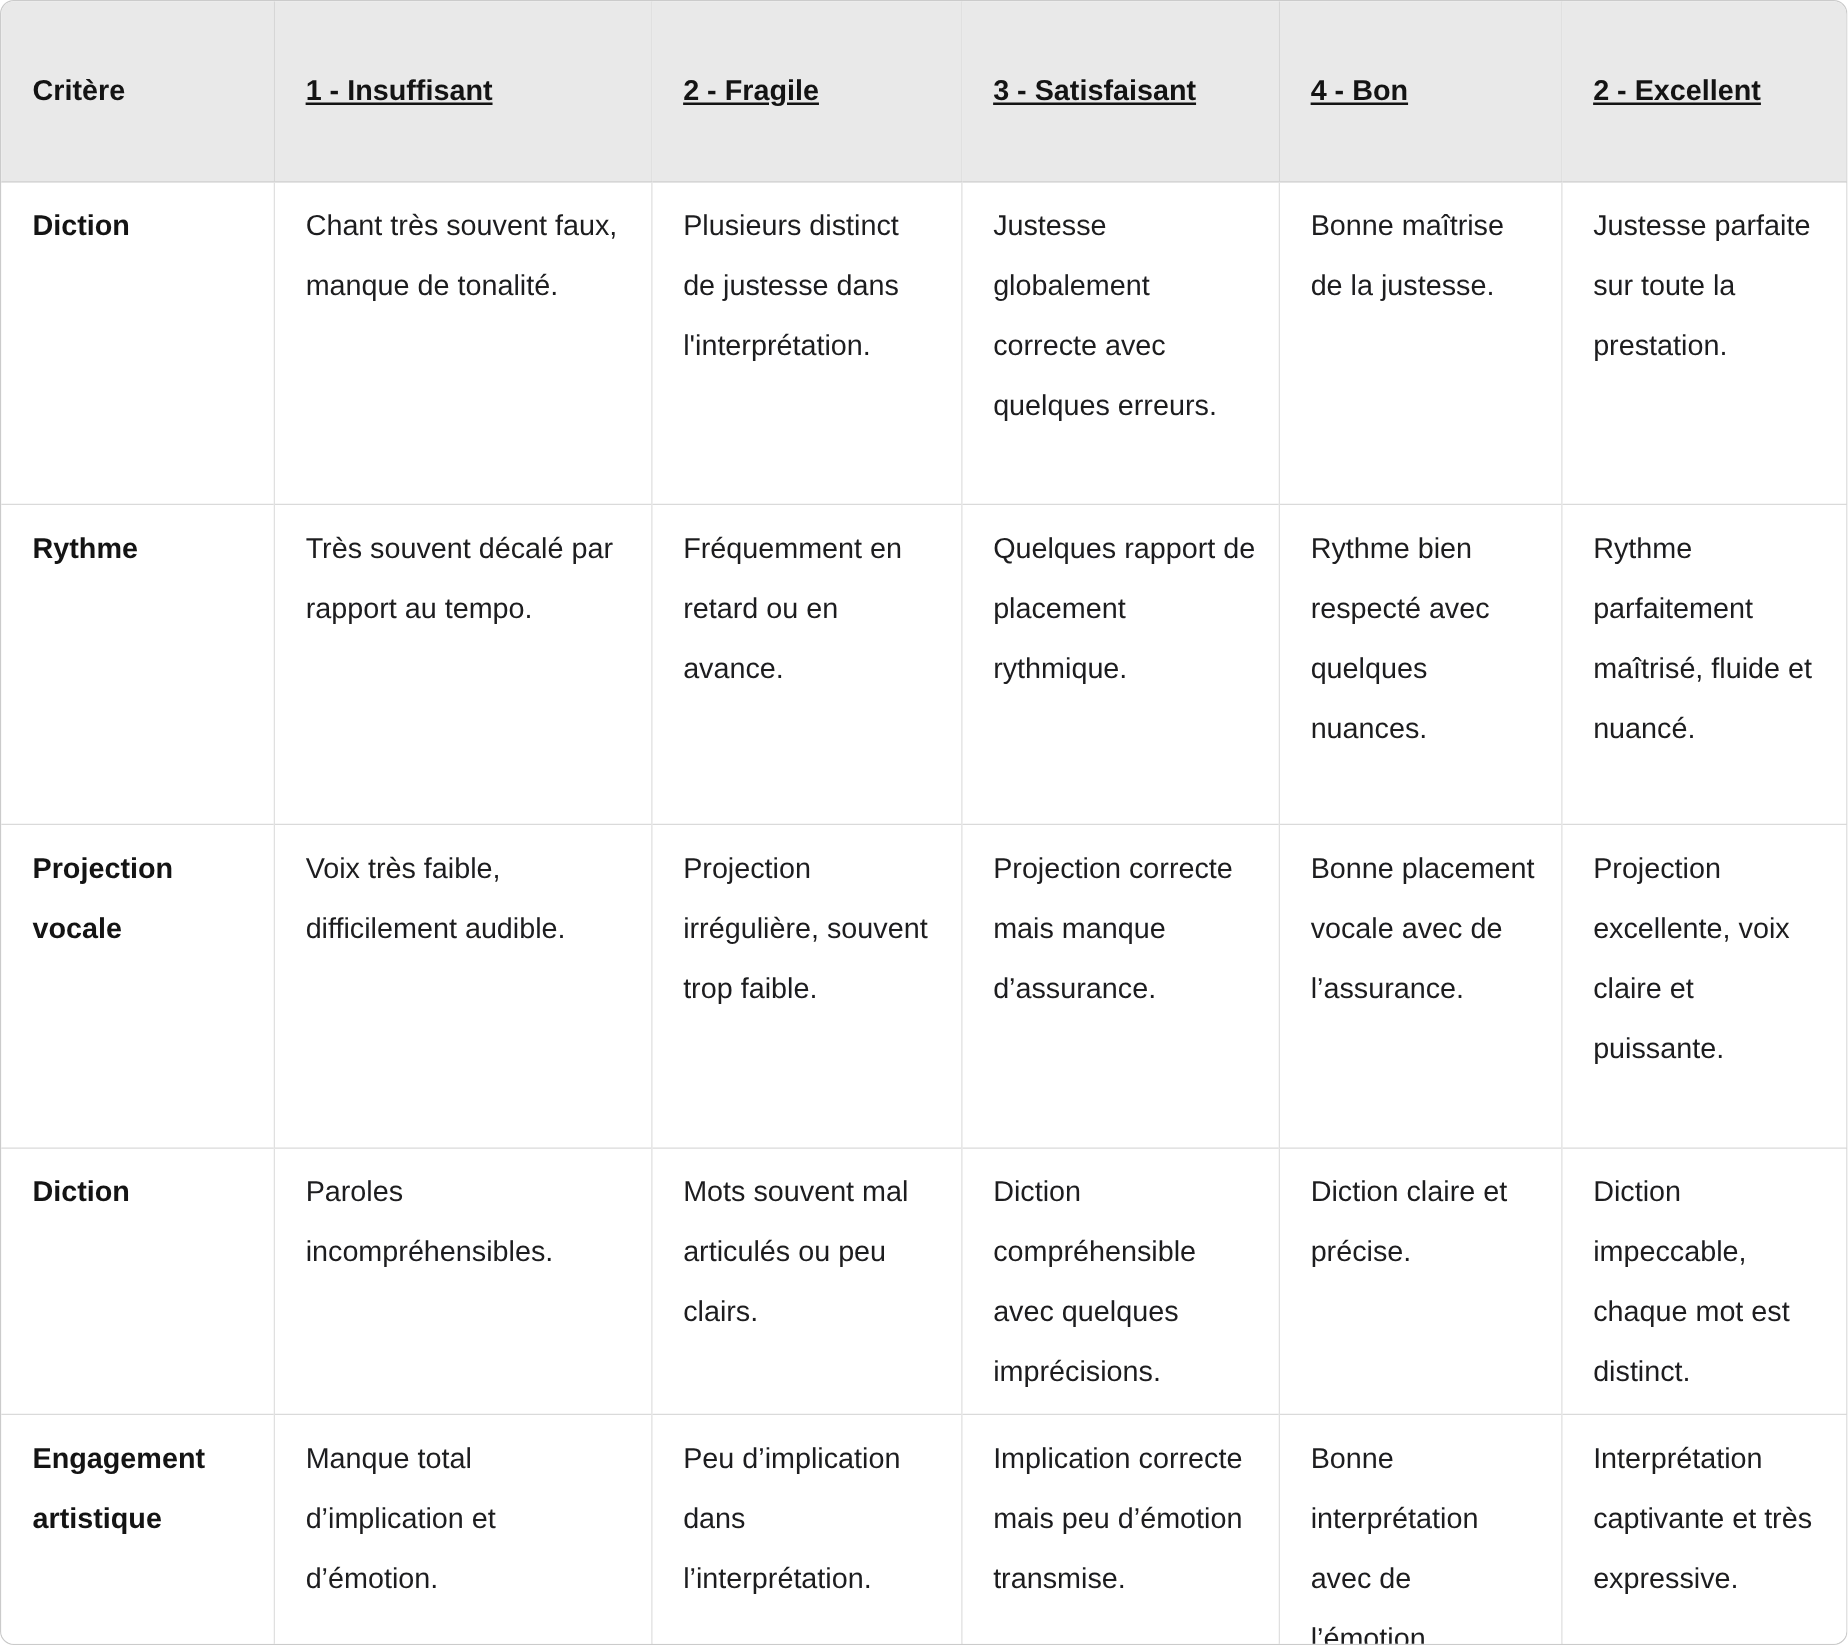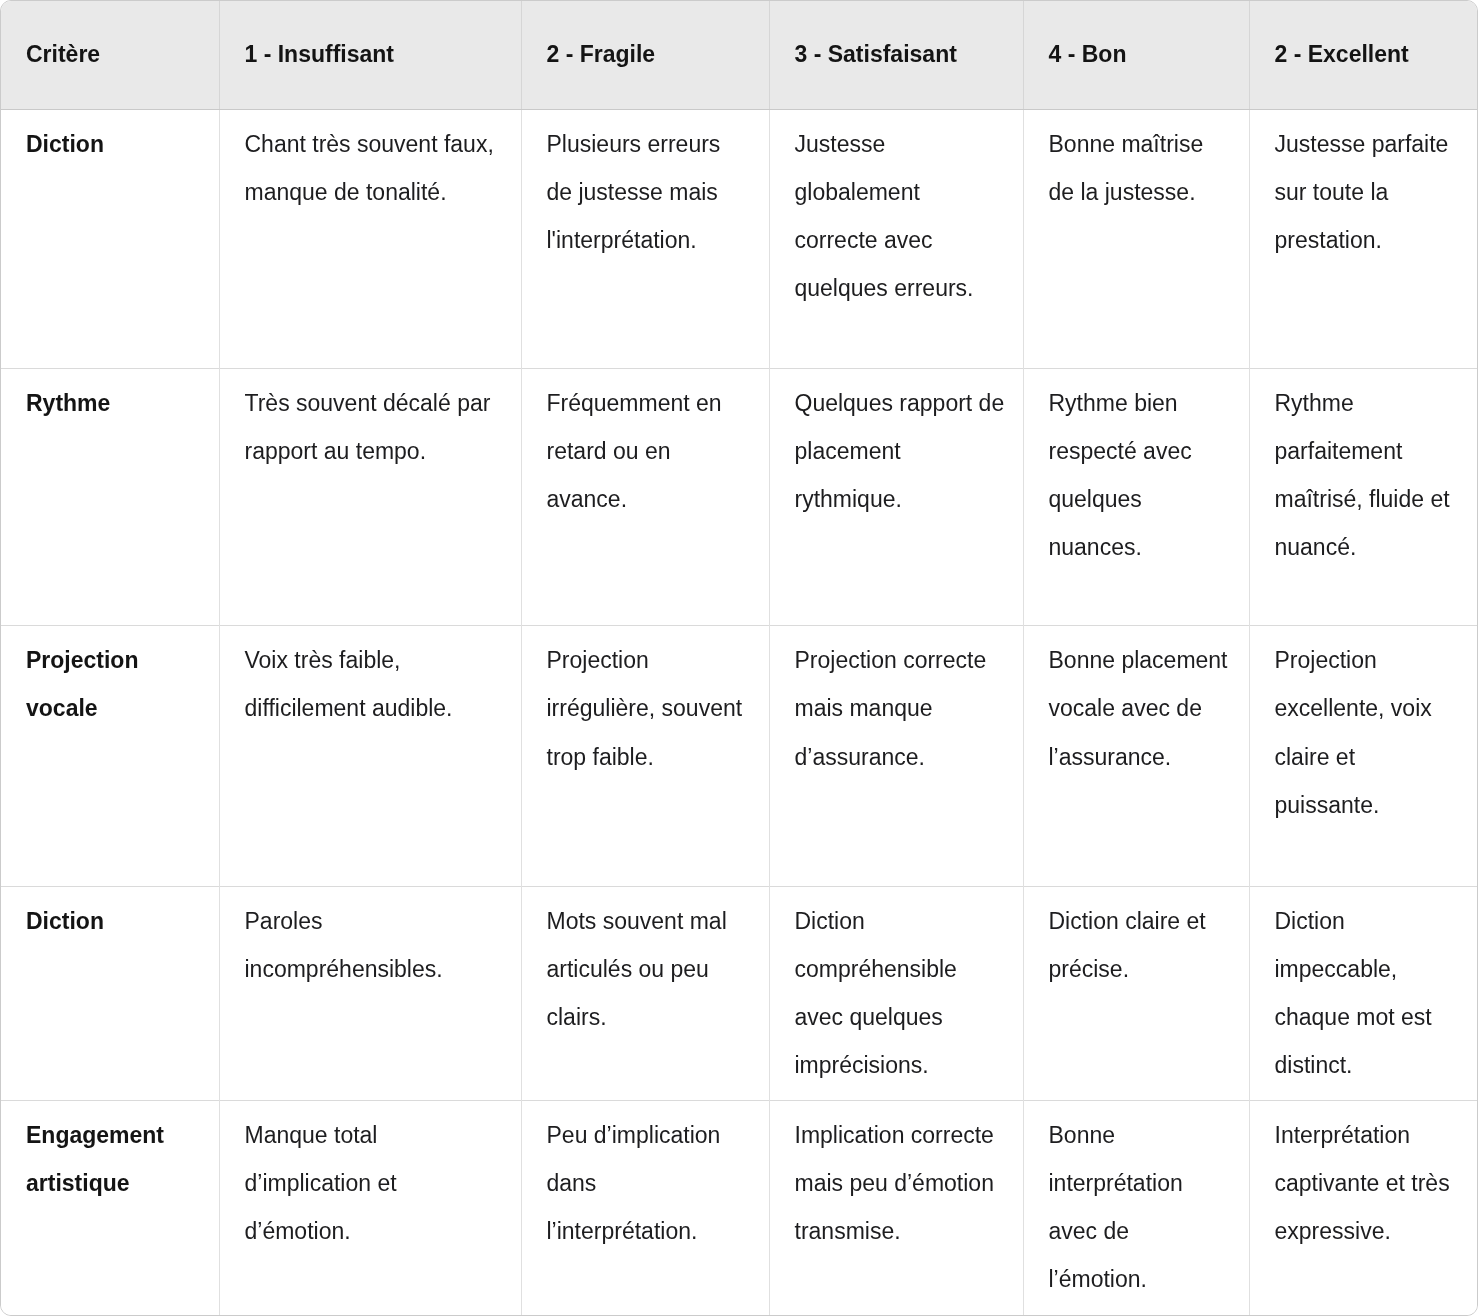--- a/index.html
+++ b/index.html
@@ -39,25 +39,25 @@
     overflow: hidden;
   }
   th + th, td + td {
     border-left: 1px solid #e0e0e0;
   }
   thead th {
     background: #e9e9e9;
     font-weight: 700;
     color: #141414;
     vertical-align: middle;
-    height: 108px;
+    height: 144px;
     line-height: 1.55;
     border-bottom: 1px solid #c9c9c9;
   }
-  thead th + th { border-left: 1px solid #d6d6d6; }
+  thead th + th { border-left: 1px solid #d6d6d6; text-decoration: underline; }
   tbody td {
     vertical-align: top;
     line-height: 2.09;
     background: #ffffff;
   }
   tbody tr + tr td {
     border-top: 1px solid #dadada;
   }
   tbody td.criterion {
     font-weight: 700;
@@ -89,21 +89,21 @@
         <th>2 - Fragile</th>
         <th>3 - Satisfaisant</th>
         <th>4 - Bon</th>
         <th>2 - Excellent</th>
       </tr>
     </thead>
     <tbody>
       <tr class="r1">
         <td class="criterion">Diction</td>
         <td>Chant très souvent faux, manque de tonalité.</td>
-        <td>Plusieurs erreurs de justesse mais l'interprétation.</td>
+        <td>Plusieurs distinct de justesse dans l'interprétation.</td>
         <td>Justesse globalement correcte avec quelques erreurs.</td>
         <td>Bonne maîtrise de la justesse.</td>
         <td>Justesse parfaite sur toute la prestation.</td>
       </tr>
       <tr class="r2">
         <td class="criterion">Rythme</td>
         <td>Très souvent décalé par rapport au tempo.</td>
         <td>Fréquemment en retard ou en avance.</td>
         <td>Quelques rapport de placement rythmique.</td>
         <td>Rythme bien respecté avec quelques nuances.</td>

